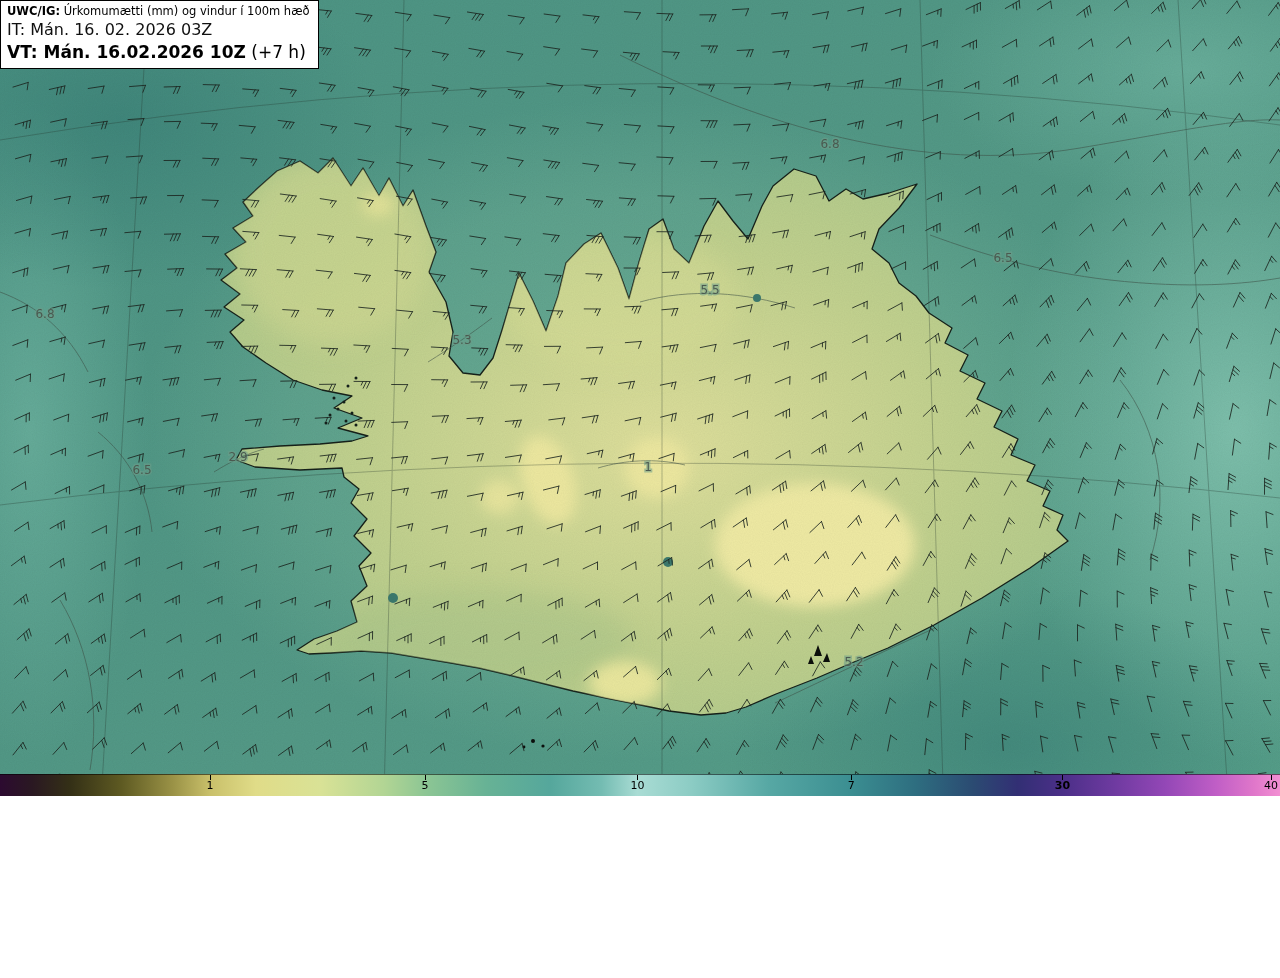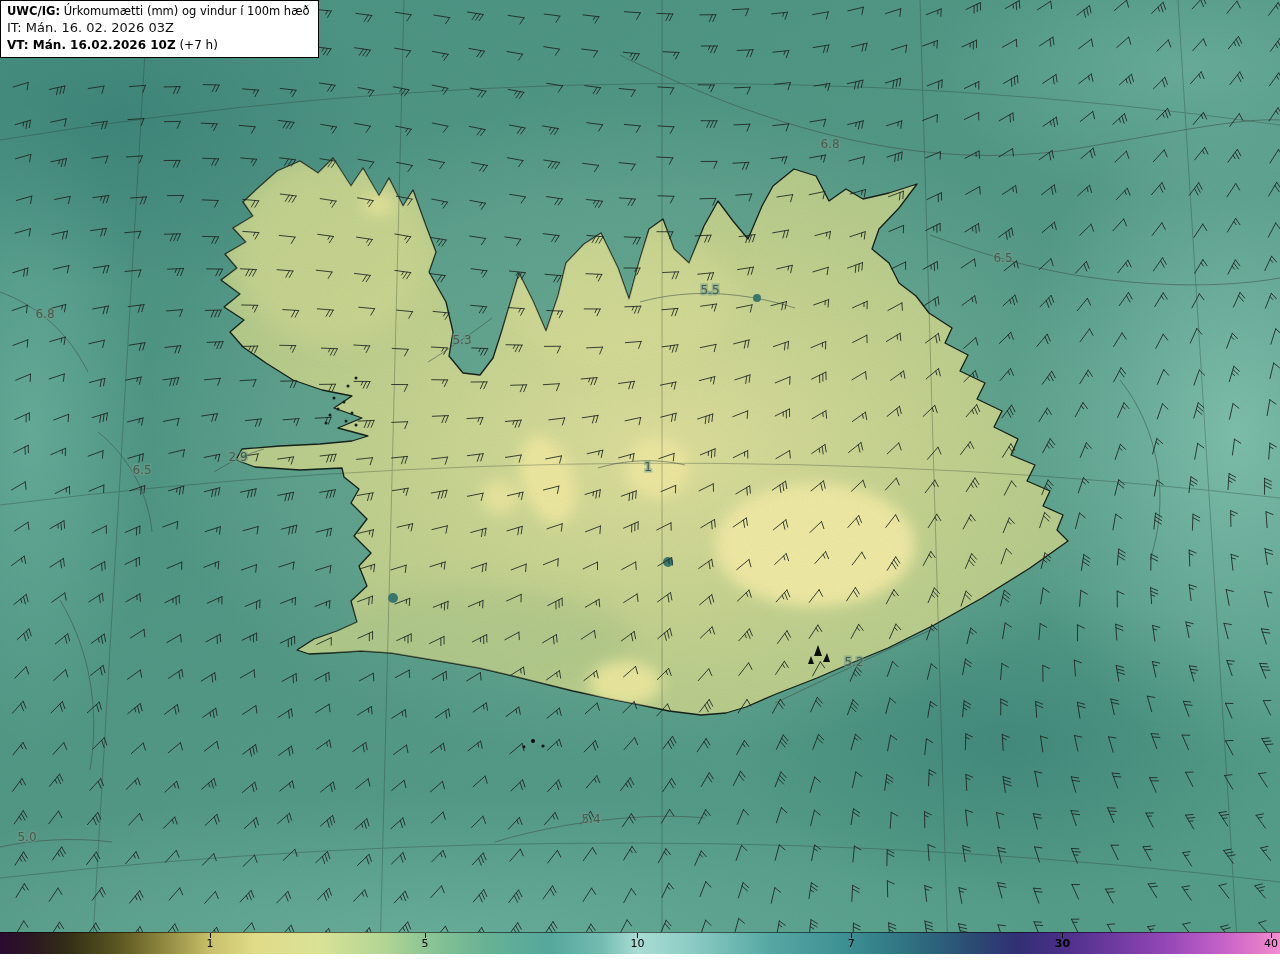--- a/index.html
+++ b/index.html
@@ -5,39 +5,39 @@
   * { margin: 0; padding: 0; box-sizing: border-box; }
   html, body { width: 1280px; height: 978px; }
   body {
     font-family: "DejaVu Sans", "Liberation Sans", sans-serif;
     background: #ffffff;
     overflow: hidden;
   }
   .stage {
     position: relative;
     width: 1280px;
-    height: 954px;
+    height: 796px;
     overflow: hidden;
     background: #b91c1c;
   }
   #map-svg { position: absolute; top: 0; left: 0; display: block; }
 
   .info-box {
     position: absolute;
     top: 0; left: 0;
     background: #ffffff;
     border: 1px solid #000000;
     padding: 3px 8px 4px 6px;
     line-height: 1.34;
     z-index: 5;
     white-space: nowrap;
   }
   .info-line1 { font-size: 11.5px; color: #000; }
-  .info-line2 { font-size: 13px; color: #101010; }
-  .info-line3 { font-size: 12px; color: #000; }
+  .info-line2 { font-size: 16px; color: #101010; }
+  .info-line3 { font-size: 17px; color: #000; }
   .bold { font-weight: bold; }
 
   .colorbar {
     position: absolute;
     left: 0; bottom: 0;
     width: 1280px; height: 22px;
     z-index: 4;
     border-top: 1px solid rgba(0,0,0,0.55);
   }
   .cb-label {

